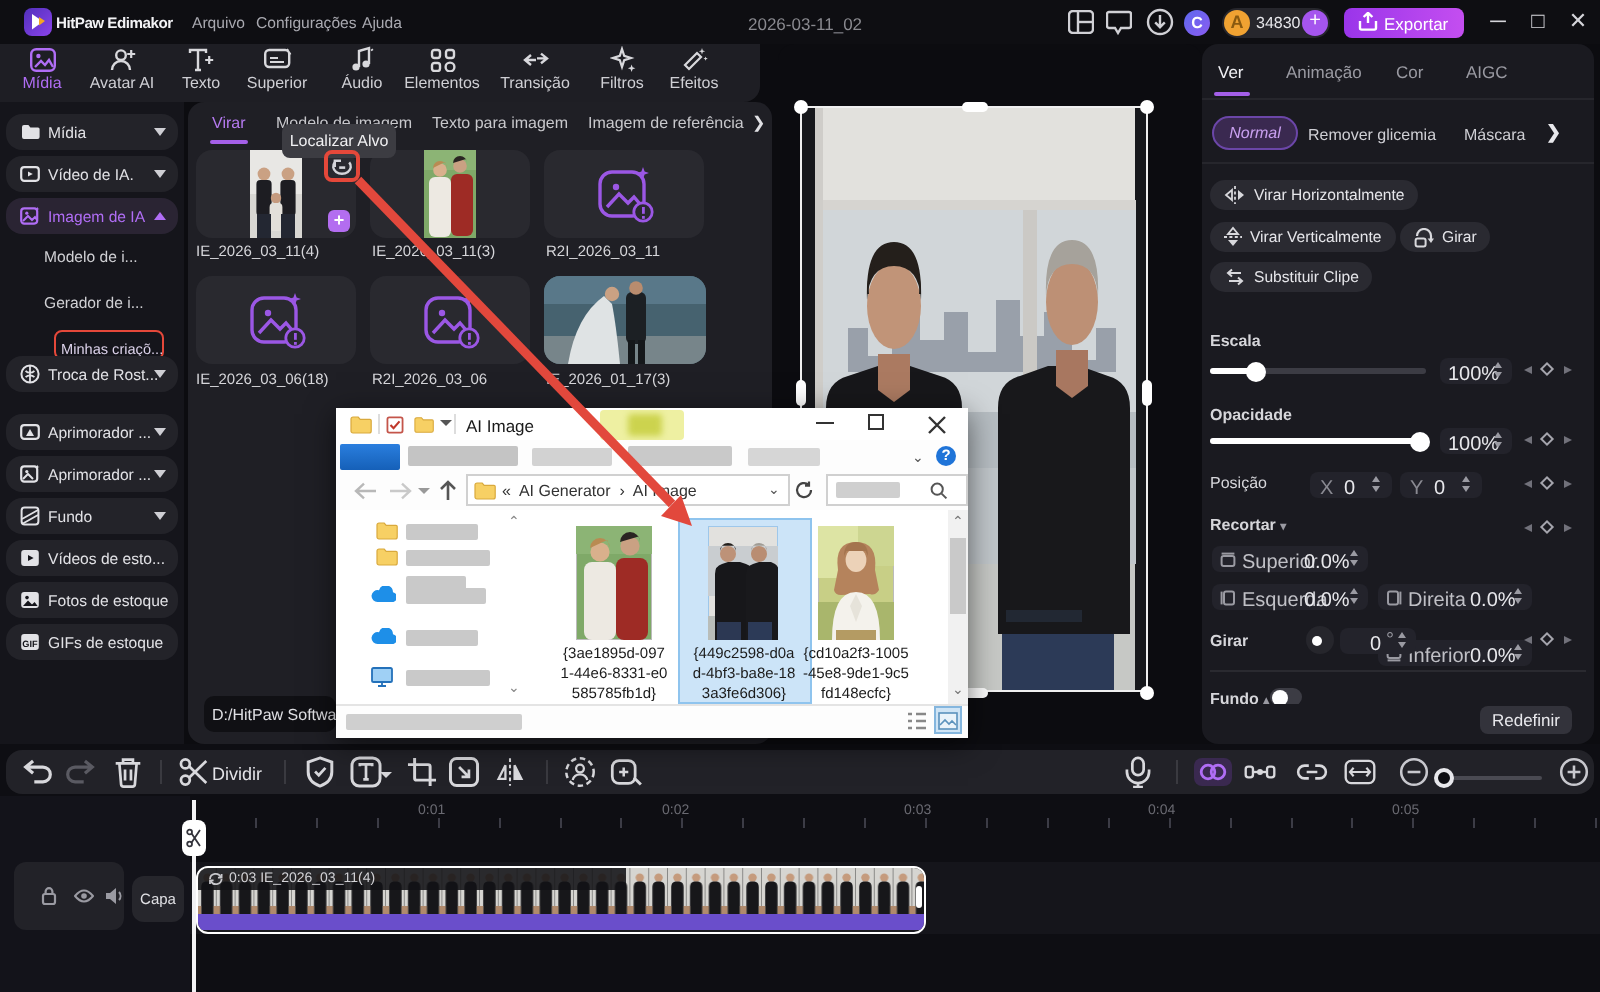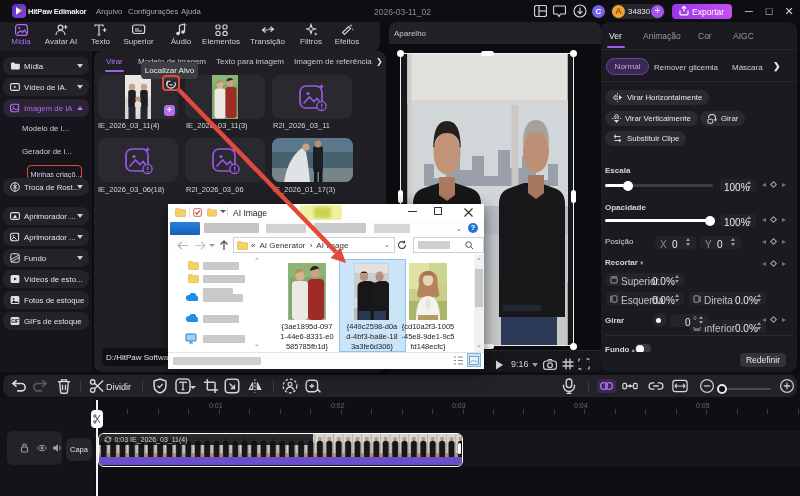--- a/index.html
+++ b/index.html
@@ -394,23 +394,20 @@
     <div class="clabel" style="left:92px;top:134px;">R2I_2026_03_06</div>
     <div class="clabel" style="left:179px;top:134px;">IE_2026_01_17(3)</div>
 
     
     <div class="abs" style="left:8px;top:297px;width:66px;height:18px;background:#101014;border-radius:5px;overflow:hidden;">
       <div class="abs" style="left:4px;top:4.5px;font-size:8px;color:#e0e0e4;white-space:nowrap;">D:/HitPaw Softwar</div>
     </div>
   </div>
 
   <div class="abs preview" id="preview">
-    <div class="pheader">
-        <div class="abs" style="left:5px;top:7px;font-size:8px;color:#c8c8cc;">Aparelho</div>
-      </div>
 
     <svg class="abs" style="left:11.5px;top:31.5px;" width="173" height="292" viewBox="0 0 173 292">
       <rect width="173" height="292" fill="#17181c"></rect>
       <rect x="6.5" y="0" width="160" height="292" fill="#dddcd8"></rect>
       <rect x="6.5" y="0" width="160" height="50" fill="#e2e1dd"></rect>
       <rect x="9" y="50" width="158" height="178" fill="#d1d6d9"></rect>
       <path d="M9 132 h14 v-22 h10 v14 h12 v-30 h14 v22 h12 v-14 h12 v20 h14 v-26 h12 v18 h12 v-12 h14 v24 h12 v-16 h10 v22 h-158 z" fill="#929aa4" opacity="0.9"></path>
       <rect x="9" y="152" width="158" height="76" fill="#b6bdc2"></rect>
       <rect x="9" y="180" width="158" height="48" fill="#c0c6ca"></rect>
       <rect x="110.5" y="48" width="7" height="182" fill="#cbc9c5"></rect>
@@ -437,49 +434,31 @@
     <div class="abs" style="left:11px;top:31px;width:174px;height:293px;border:1.2px solid #f0f0f0;"></div>
     <div class="abs" style="left:8px;top:28px;width:7px;height:7px;border-radius:50%;background:#fff;"></div>
     <div class="abs" style="left:181px;top:28px;width:7px;height:7px;border-radius:50%;background:#fff;"></div>
     <div class="abs" style="left:8px;top:321px;width:7px;height:7px;border-radius:50%;background:#fff;"></div>
     <div class="abs" style="left:181px;top:321px;width:7px;height:7px;border-radius:50%;background:#fff;"></div>
     <div class="abs" style="left:92px;top:29px;width:13px;height:5px;border-radius:2.5px;background:#fff;"></div>
     <div class="abs" style="left:92px;top:322px;width:13px;height:5px;border-radius:2.5px;background:#fff;"></div>
     <div class="abs" style="left:182px;top:168px;width:5px;height:13px;border-radius:2.5px;background:#fff;"></div>
     <div class="abs" style="left:9px;top:168px;width:5px;height:13px;border-radius:2.5px;background:#fff;"></div>
 
-    <div class="pcontrols">
-      <svg class="abs" style="left:106px;top:9px;" width="9" height="10" viewBox="0 0 9 10">
-          <path d="M1 0.5 L8 5 L1 9.5 Z" fill="#d2d2d7"></path>
-        </svg>
-      <div class="abs" style="left:122px;top:8px;font-size:9px;color:#d2d2d7;">9:16</div>
-      <div class="abs" style="left:143px;top:12px;width:0;height:0;border-left:3.5px solid transparent;border-right:3.5px solid transparent;border-top:4px solid #9a9aa2;"></div>
-      <svg class="abs" style="left:154px;top:8px;" width="14" height="11" viewBox="0 0 14 11">
-          <rect x="0.6" y="2" width="12.8" height="8.4" rx="2.4" fill="none" stroke="#c8c8ce" stroke-width="1.2"></rect>
-          <path d="M4.5 2 L5.5 0.6 h3 L9.5 2" fill="none" stroke="#c8c8ce" stroke-width="1.2"></path>
-          <circle cx="7" cy="6.2" r="2.4" fill="none" stroke="#c8c8ce" stroke-width="1.2"></circle>
-        </svg>
-      <svg class="abs" style="left:173px;top:7px;" width="12" height="12" viewBox="0 0 12 12">
-          <path d="M4 0.5 v11 M8 0.5 v11 M0.5 4 h11 M0.5 8 h11" stroke="#c8c8ce" stroke-width="1.3"></path>
-        </svg>
-      <svg class="abs" style="left:189px;top:7px;" width="12" height="12" viewBox="0 0 12 12">
-          <path d="M0.8 3.5 V2 a1.2 1.2 0 0 1 1.2 -1.2 H3.5 M8.5 0.8 H10 A1.2 1.2 0 0 1 11.2 2 V3.5 M11.2 8.5 V10 A1.2 1.2 0 0 1 10 11.2 H8.5 M3.5 11.2 H2 A1.2 1.2 0 0 1 0.8 10 V8.5" fill="none" stroke="#c8c8ce" stroke-width="1.3" stroke-dasharray="3 1.4"></path>
-        </svg>
-    </div>
   </div>
 
   <div class="abs right" id="right">
     <div class="rtab" style="left:8px;color:#f0f0f4;">Ver</div>
     <div class="abs" style="left:6px;top:24px;width:18px;height:2px;background:#a45fe8;border-radius:1px;"></div>
     <div class="rtab" style="left:42px;">Animação</div>
     <div class="rtab" style="left:97px;">Cor</div>
     <div class="rtab" style="left:132px;">AIGC</div>
     <div class="abs" style="left:0;top:27px;width:196px;height:1px;background:#26262c;"></div>
 
-    <div class="abs" style="left:5px;top:36px;width:43px;height:17px;background:#3a2950;border:1px solid #6b46a8;border-radius:9px;color:#c9a0f0;font-size:8px;text-align:center;line-height:15px;">Normal</div>
+    <div class="abs" style="left:5px;top:36px;width:43px;height:17px;background:#3a2950;border:1px solid #6b46a8;border-radius:9px;color:#c9a0f0;font-size:8px;text-align:center;line-height:15px;font-style:italic;">Normal</div>
     <div class="abs" style="left:53px;top:41px;font-size:8px;color:#cfcfd4;">Remover glicemia</div>
     <div class="abs" style="left:131px;top:41px;font-size:8px;color:#cfcfd4;">Máscara</div>
     <div class="abs" style="left:172px;top:39px;font-size:9px;color:#e8e8ec;font-weight:bold;">❯</div>
     <div class="abs" style="left:0;top:59px;width:196px;height:1px;background:#26262c;"></div>
 
     <div class="rbtn" style="left:4px;top:68px;">
       <svg width="11" height="9" viewBox="0 0 11 9" style="margin-right:4px;">
           <path d="M5.5 0 v9" stroke="#d8d8dc" stroke-width="0.9" stroke-dasharray="1.5 1.2"></path>
           <path d="M4 2 L1 4.5 L4 7 Z" fill="none" stroke="#d8d8dc" stroke-width="0.9"></path>
           <path d="M7 2 L10 4.5 L7 7 Z" fill="#d8d8dc"></path>

